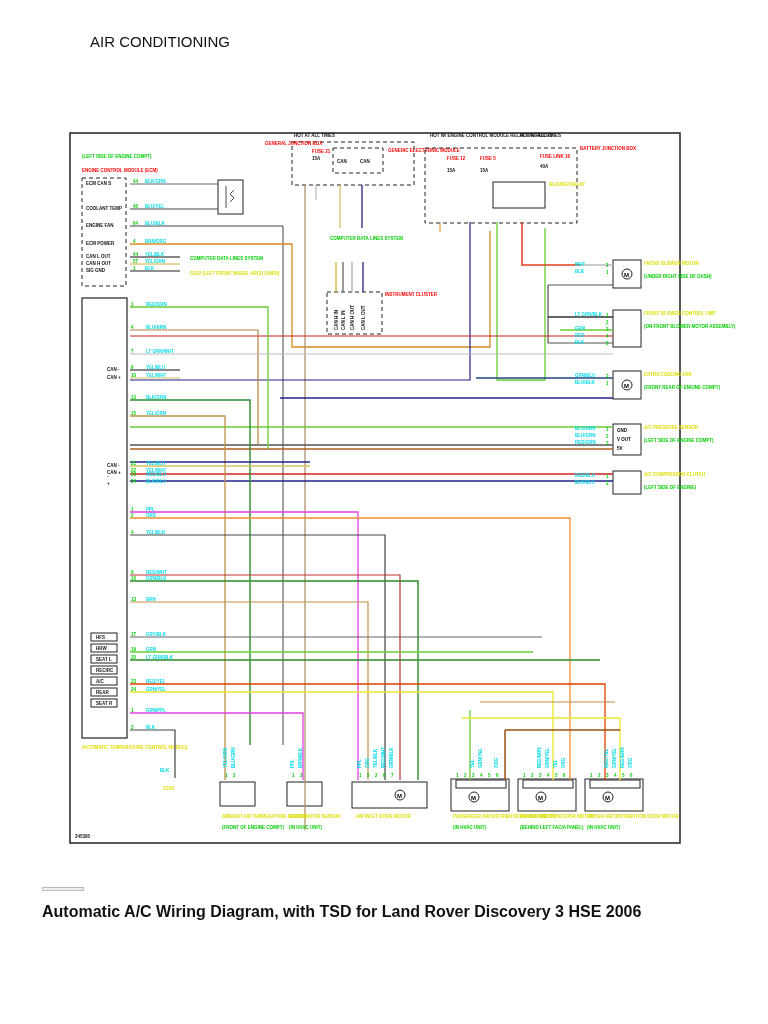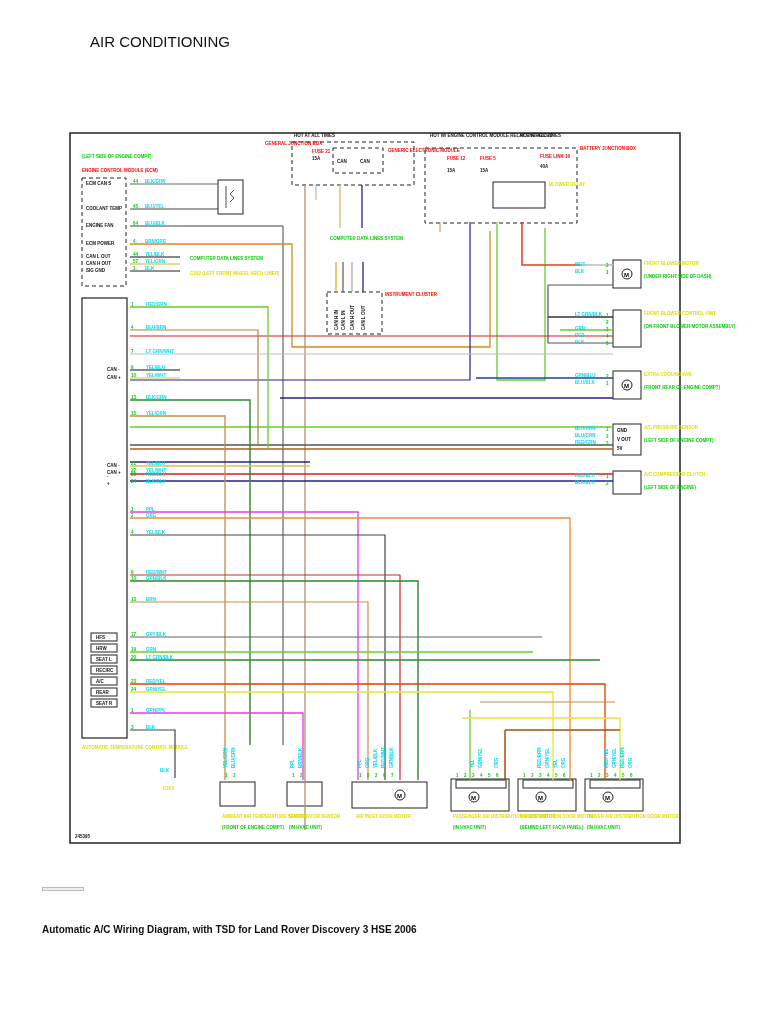--- a/index.html
+++ b/index.html
@@ -1,18 +1,18 @@
 <!DOCTYPE html>
 <html><head>
 <meta charset="utf-8">
 <style>
   html,body{margin:0;padding:0;background:#fff;}
   body{width:768px;height:1024px;position:relative;overflow:hidden;font-family:"Liberation Sans",sans-serif;}
   .page-title{position:absolute;left:42px;top:33px;font-size:15px;font-weight:normal;color:#111;margin-left:48px;}
-  .caption{position:absolute;left:42px;top:903px;font-size:10px;font-weight:bold;color:#111;margin-top:21px;}
+  .caption{position:absolute;left:42px;top:903px;font-size:16px;font-weight:bold;color:#111;}
   .caption-rule{position:absolute;left:42px;top:887px;width:40px;height:2px;border:1px solid #bbb;background:#eee;}
   svg{position:absolute;left:0;top:0;}
   .t{font-family:"Liberation Sans",sans-serif;font-weight:bold;}
 </style>
 </head>
 <body>
 
 <div class="page-title">AIR CONDITIONING</div>
 
 <svg width="768" height="1024" viewBox="0 0 768 1024">

